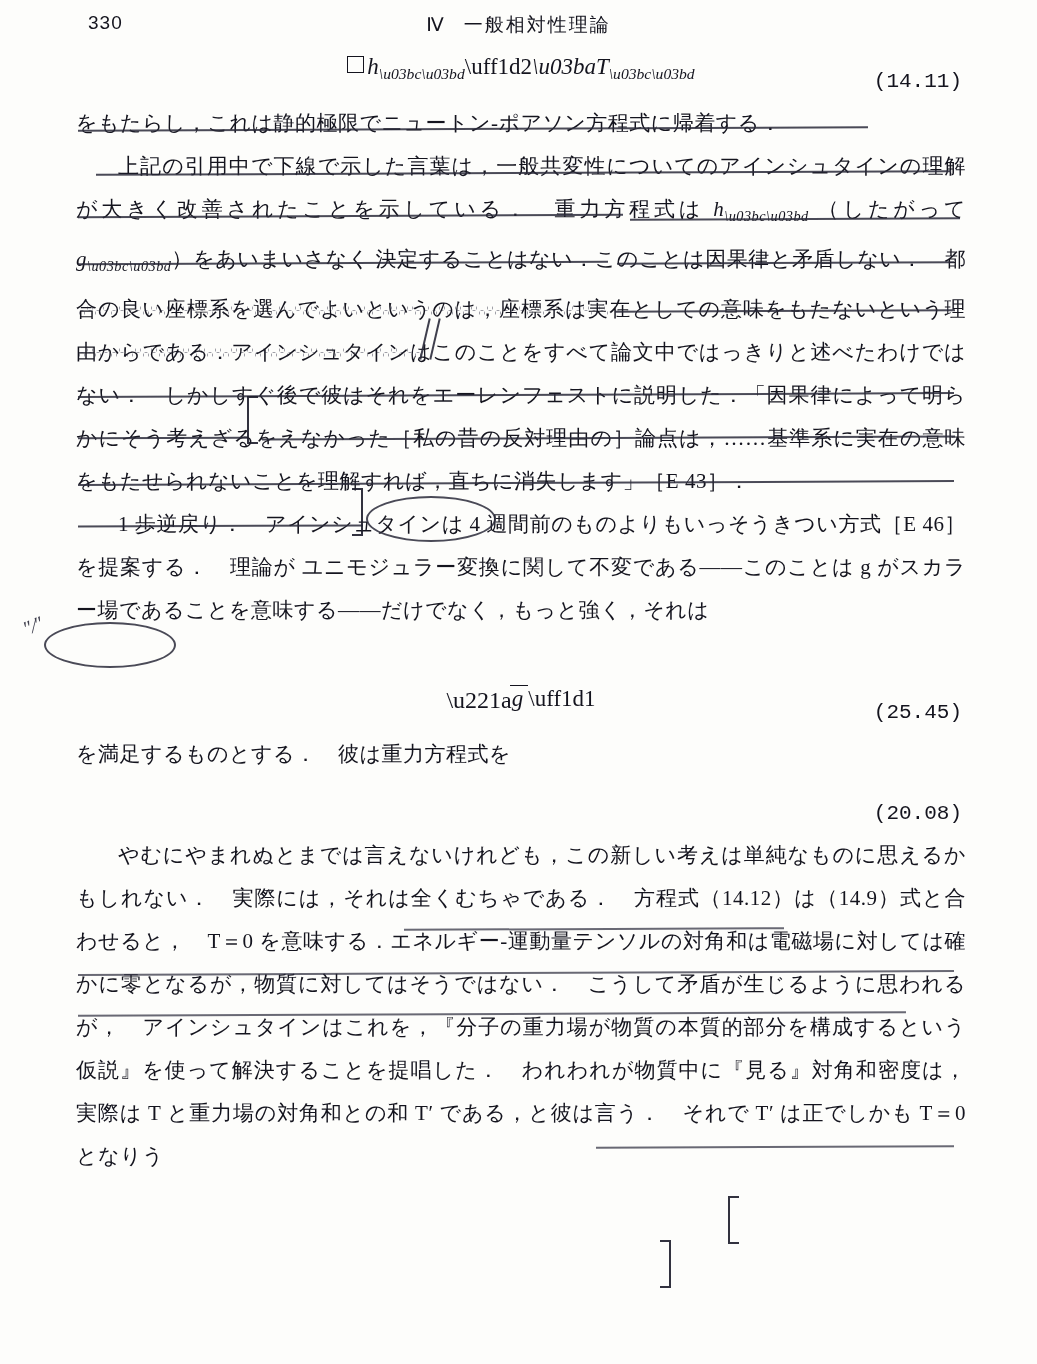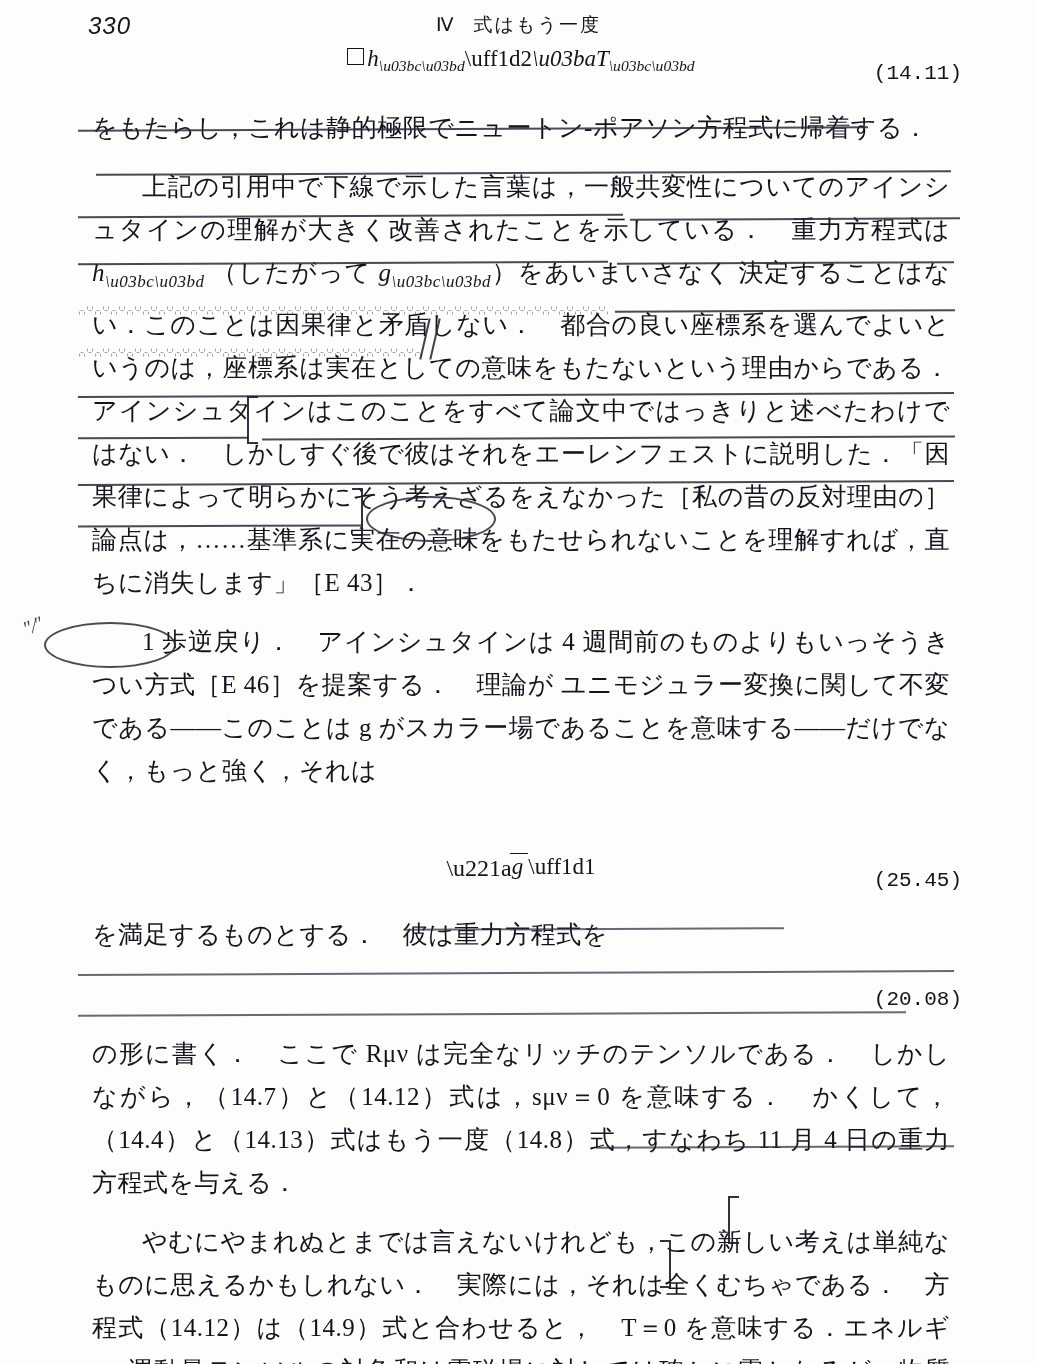--- a/index.html
+++ b/index.html
@@ -20,24 +20,23 @@
     position: absolute;
     top: 8px;
     left: 0;
     width: 100%;
     height: 30px;
   }
   .page-number {
     position: absolute;
     left: 88px;
     top: 4px;
-    font-size: 24px;
+    font-size: 19px;
     font-family: "Liberation Sans", sans-serif;
     letter-spacing: 1px;
-    font-style: italic;
   }
   .running-head {
     position: absolute;
     left: 0;
     top: 4px;
     width: 100%;
     text-align: center;
     font-size: 19px;
     letter-spacing: 2px;
   }
@@ -45,34 +44,34 @@
     font-family: "Liberation Serif", serif;
     margin-right: 18px;
   }
   .body {
     position: absolute;
     top: 44px;
     left: 76px;
     width: 890px;
   }
   p.para {
-    margin: 16px;
-    font-size: 25px;
+    margin: 0;
+    font-size: 21px;
     line-height: 43px;
     letter-spacing: 0.5px;
     text-align: justify;
     text-justify: inter-character;
   }
   p.indent {
     text-indent: 2em;
   }
   .eq-line {
     position: relative;
     display: block;
-    margin: 2px 0 4px 0;
+    margin: 10px 0 4px 0;
     height: 44px;
   }
   .eq-body {
     position: absolute;
     left: 0;
     width: 100%;
     text-align: center;
     font-size: 23px;
   }
   .eq-num {
@@ -174,21 +173,21 @@
   .blankline { height: 43px; }
 </style>
 </head>
 <body>
 
 <div class="page">
 
   <div class="header">
     <div class="page-number">330</div>
     <div class="running-head">
-      <span class="rh-num">Ⅳ</span><span>式はもう一度</span>
+      <span class="rh-num">Ⅳ</span><span>一般相対性理論</span>
     </div>
   </div>
 
   <div class="body">
 
     
     <div class="eq-line">
       <div class="eq-body">
         <span class="box-glyph"></span><span class="it">h</span><span class="sub">\u03bc\u03bd</span>\uff1d2<span class="it">\u03ba</span><span class="it">T</span><span class="sub">\u03bc\u03bd</span>
       </div>
@@ -216,21 +215,20 @@
       <div class="eq-num">(25.45)</div>
     </div>
 
     <p class="para">を満足するものとする．　彼は重力方程式を</p>
 
     
     <div class="eq-line">
       <div class="eq-num">(20.08)</div>
     </div>
 
-    <p class="para">の形に書く．　ここで Rμν は完全なリッチのテンソルである．　しかしながら，（14.7）と（14.12）式は，sμν＝0 を意味する．　かくして，（14.4）と（14.13）式はもう一度（14.8）式，すなわち 11 月 4 日の重力方程式を与える．</p>
 
     <p class="para indent">やむにやまれぬとまでは言えないけれども，この新しい考えは単純なものに思えるかもしれない．　実際には，それは全くむちゃである．　方程式（14.12）は（14.9）式と合わせると，　T＝0 を意味する．エネルギー-運動量テンソルの対角和は電磁場に対しては確かに零となるが，物質に対してはそうではない．　こうして矛盾が生じるように思われるが，　アインシュタインはこれを，『分子の重力場が物質の本質的部分を構成するという仮説』を使って解決することを提唱した．　われわれが物質中に『見る』対角和密度は，　実際は T と重力場の対角和との和 T′ である，と彼は言う．　それで T′ は正でしかも T＝0 となりう</p>
   </div>
 
   <div class="annot" style="left:0;top:0;width:1037px;height:1364px;">
     <div class="ul-pen" style="left:78px; top:128px; width:790px;"></div>
     <div class="ul-pen" style="left:96px; top:172px; width:855px;"></div>
     <div class="ul-pen" style="left:78px; top:215px; width:545px;"></div>
     <div class="ul-pen" style="left:630px; top:218px; width:330px;"></div>
     <div class="ul-pen" style="left:78px; top:262px; width:530px;"></div>

